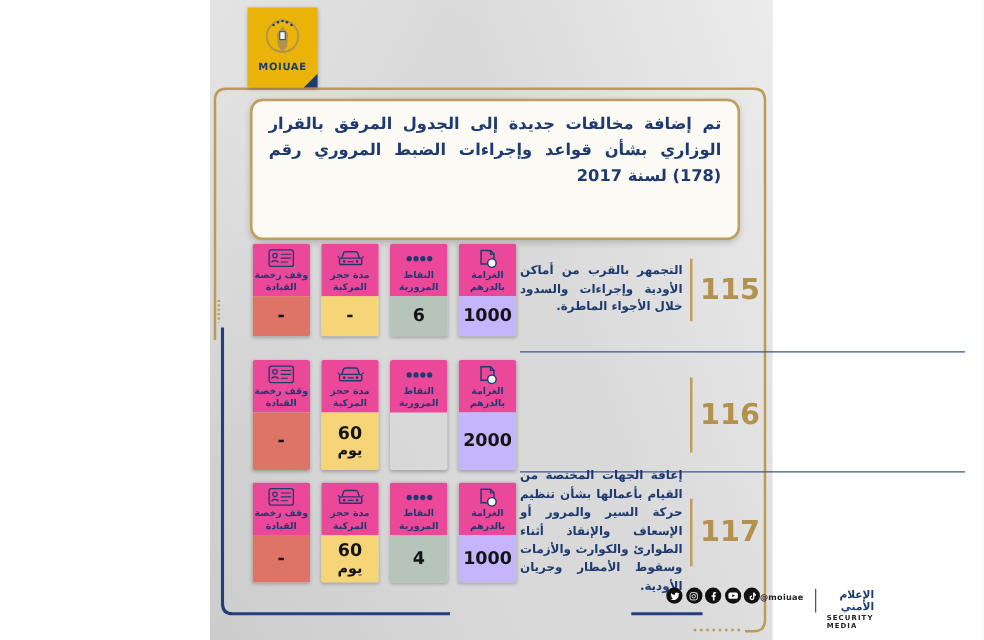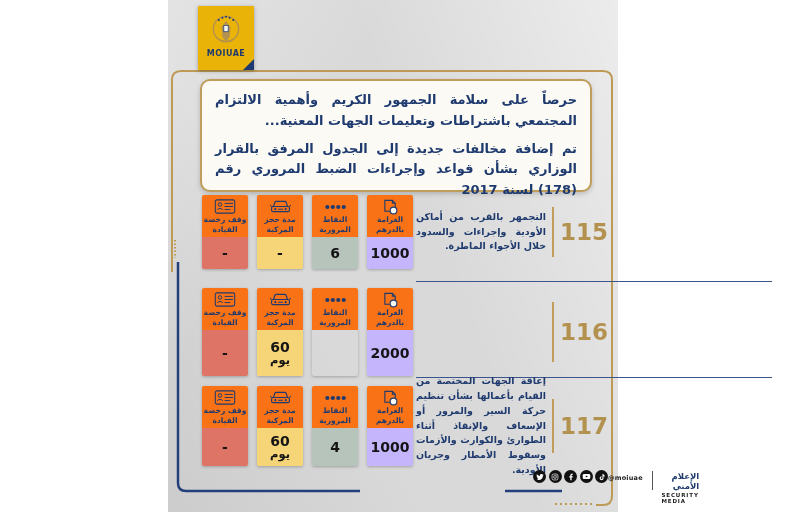--- a/index.html
+++ b/index.html
@@ -52,21 +52,21 @@
   .row-1{top:195px;height:74px;}
   .row-2{top:288px;height:88px;}
   .row-3{top:386px;height:80px;}
 
   .cards{position:absolute;left:0;top:0;display:flex;gap:9px;direction:ltr;}
   .card{
     width:46px;display:flex;flex-direction:column;
     box-shadow:0 1px 3px rgba(0,0,0,.25);border-radius:2px;overflow:hidden;
   }
   .card-top{
-    background:#f97316;height:42px;box-sizing:border-box;padding-top:3px;
+    background:#ec4899;height:42px;box-sizing:border-box;padding-top:3px;
     display:flex;flex-direction:column;align-items:center;
   }
   .icon-wrap{height:17px;display:flex;align-items:center;justify-content:center;}
   .card-label{font-size:7.5px;font-weight:bold;color:#1e3a6e;line-height:1.3;text-align:center;direction:rtl;}
   .card-value{
     display:flex;flex-direction:column;align-items:center;justify-content:center;
     font-weight:bold;color:#141414;font-size:14px;line-height:1.05;
   }
   .row-1 .card-value{height:32px;}
   .row-2 .card-value{height:46px;}
@@ -130,21 +130,20 @@
       <circle cx="24" cy="8.5" r="1.1" fill="#1e3a6e"></circle>
       <circle cx="28" cy="11" r="1.1" fill="#1e3a6e"></circle>
       <path d="M20 12 L25 19 L24 30 L20 35 L16 30 L15 19 Z" fill="#b3914f"></path>
       <rect x="17.6" y="17" width="4.8" height="7" fill="#f8f8f5" stroke="#1e3a6e" stroke-width="0.8"></rect>
       <path d="M13 33 Q20 37 27 33" fill="none" stroke="#b3914f" stroke-width="1.4"></path>
     </svg>
     <div class="logo-text">MOIUAE</div>
   </div>
 
   <div class="header-box">
-    <p>حرصاً على سلامة الجمهور الكريم وأهمية الالتزام المجتمعي باشتراطات وتعليمات الجهات المعنية...</p>
     <p>تم إضافة مخالفات جديدة إلى الجدول المرفق بالقرار الوزاري بشأن قواعد وإجراءات الضبط المروري رقم (178) لسنة 2017</p>
   </div>
 
   <div class="vrow row-1">
     <div class="cards">
       <div class="card">
         <div class="card-top">
           <span class="icon-wrap">
             <svg width="22" height="15" viewBox="0 0 24 17">
                 <rect x="1" y="1" width="22" height="15" rx="2" fill="none" stroke="#1e3a6e" stroke-width="1.2"></rect>

